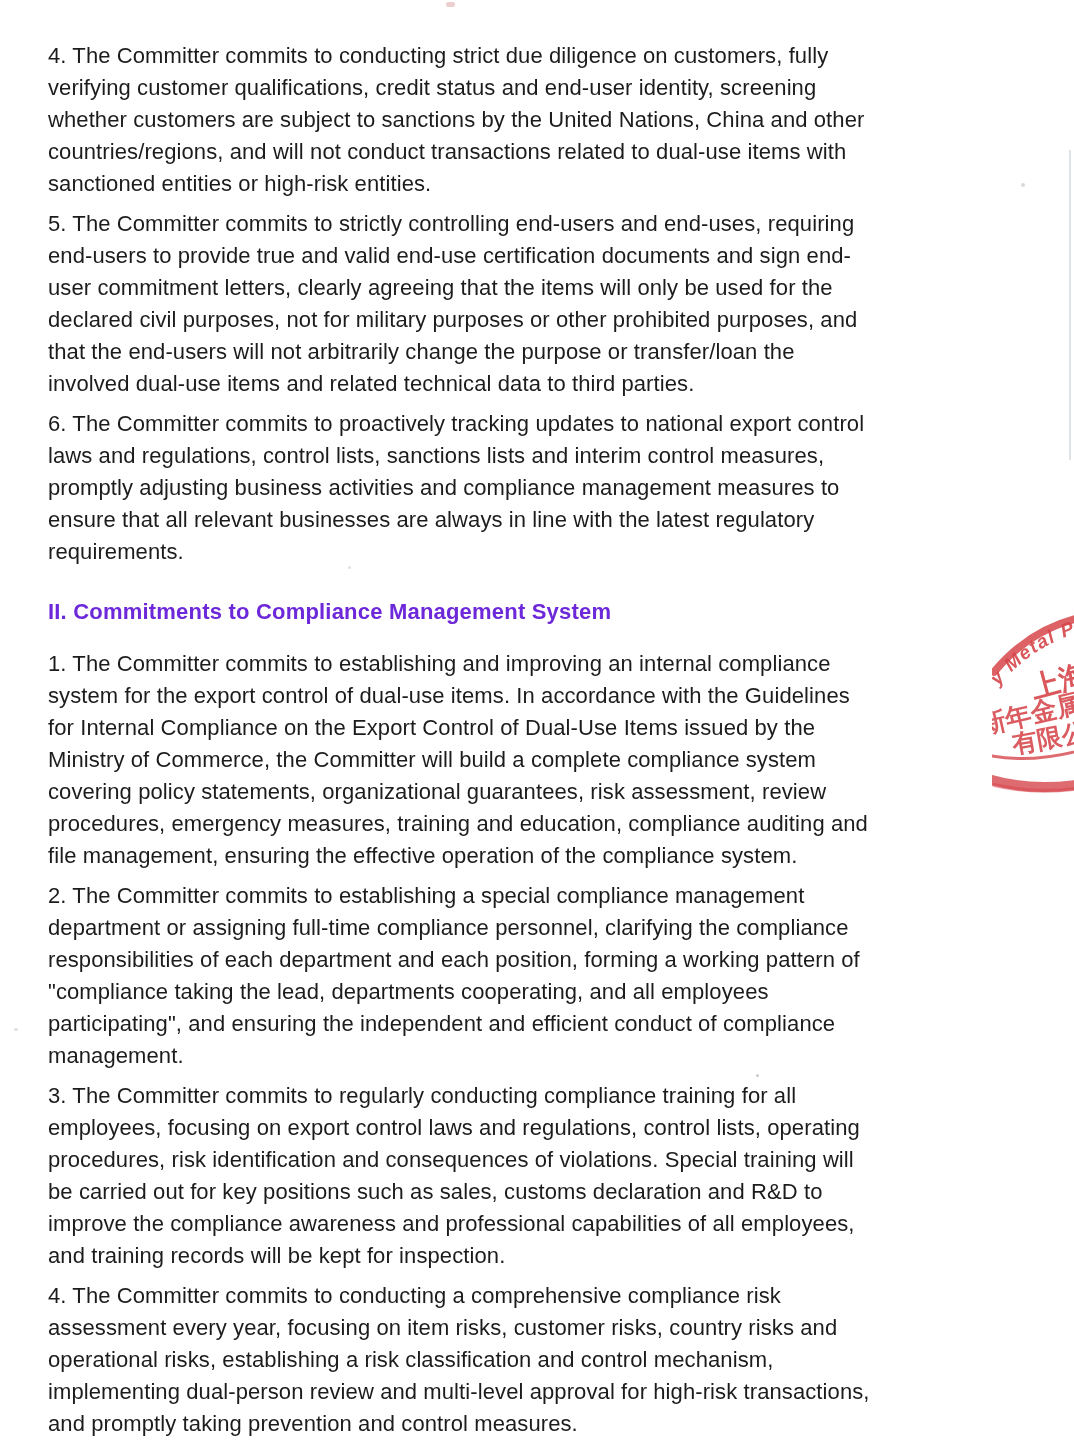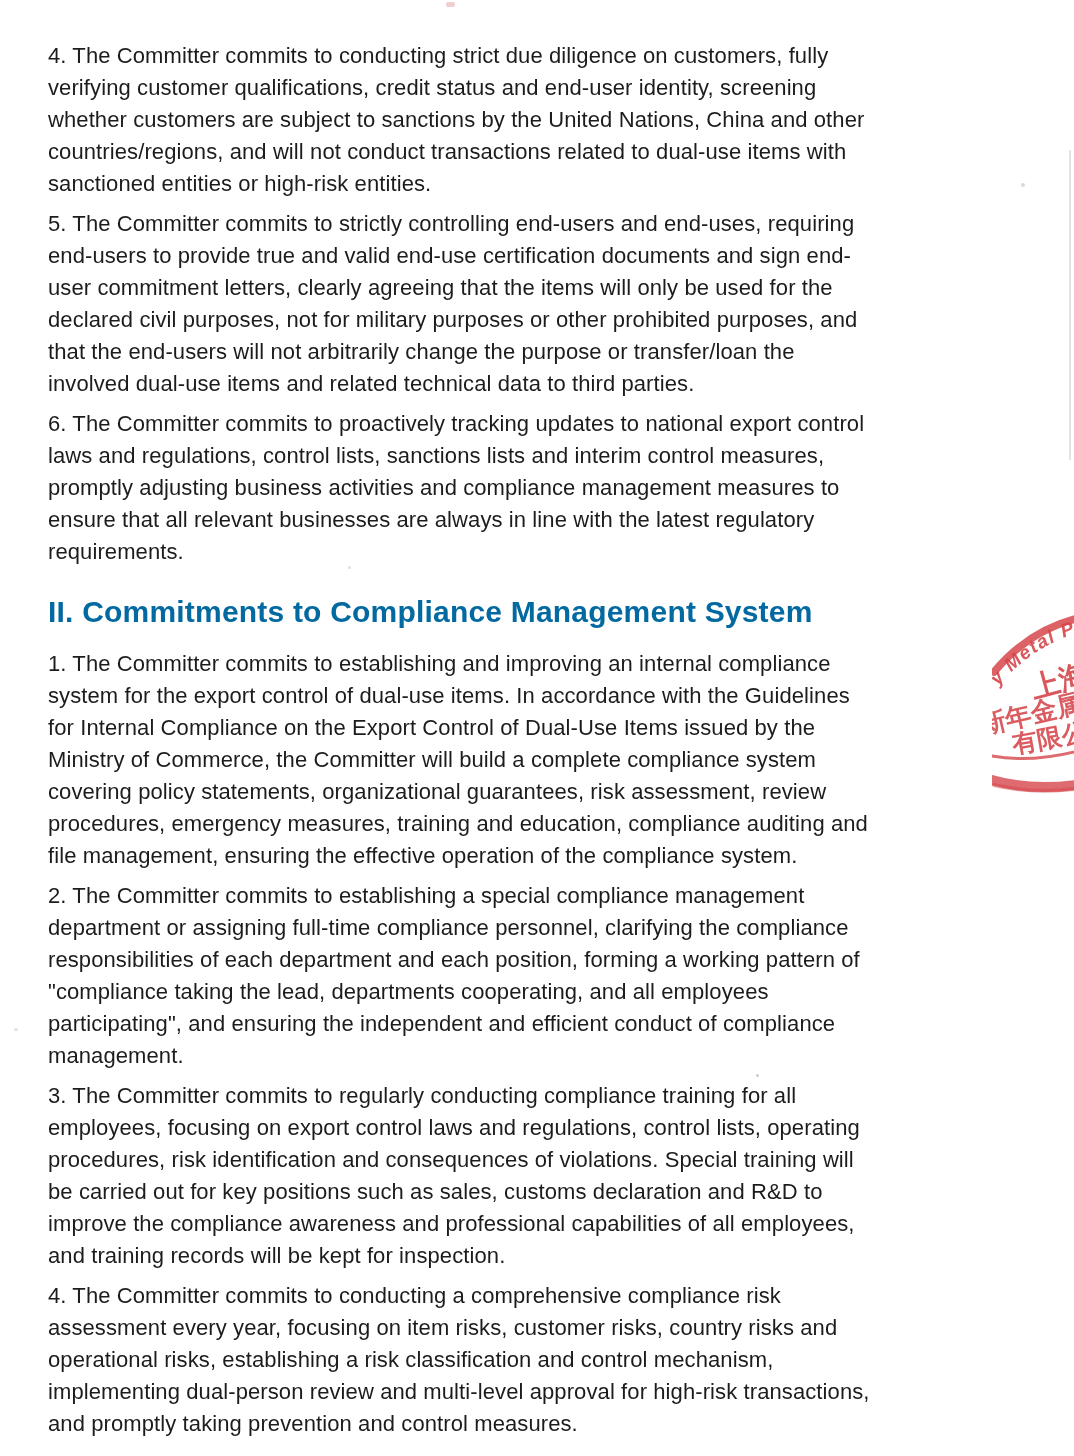--- a/index.html
+++ b/index.html
@@ -18,25 +18,25 @@
   }
   p.para {
     font-size: 22px;
     line-height: 32px;
     margin: 0 12px 8px 0;
     letter-spacing: 0.1px;
     color: #1c1c1c;
     text-rendering: optimizeLegibility;
   }
   h2.heading {
-    font-size: 30px;
+    font-size: 22px;
     line-height: 44px;
     margin: 22px 0 14px 0;
     font-weight: bold;
-    color: #0369a1;
+    color: #6d28d9;
     letter-spacing: 0.2px;
   }
   .stamp-clip {
     position: absolute;
     top: 606px;
     left: 992px;
     width: 82px;
     height: 205px;
     overflow: hidden;
     pointer-events: none;

